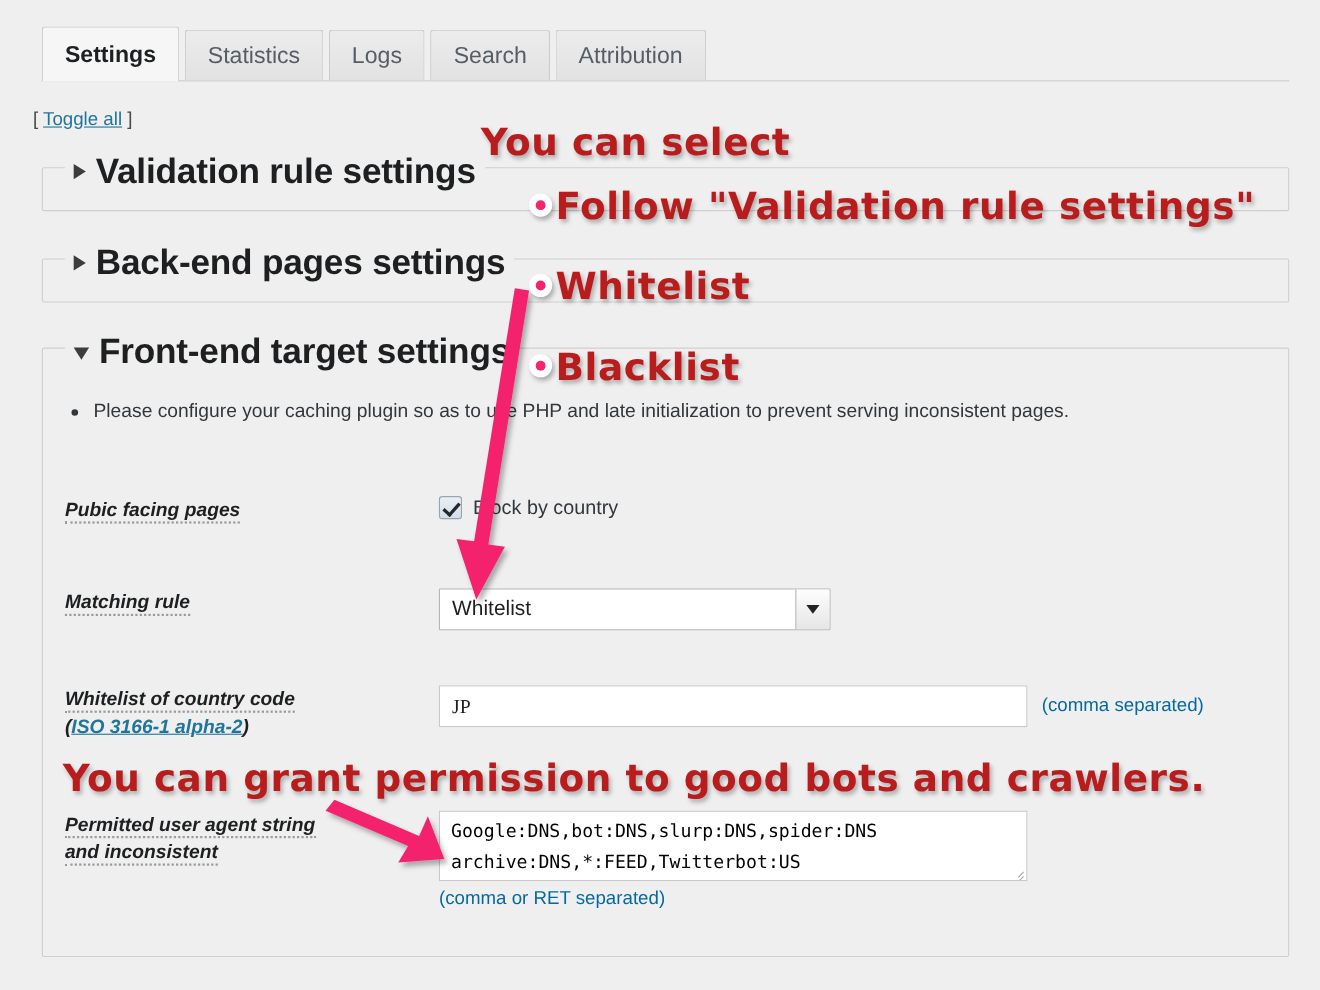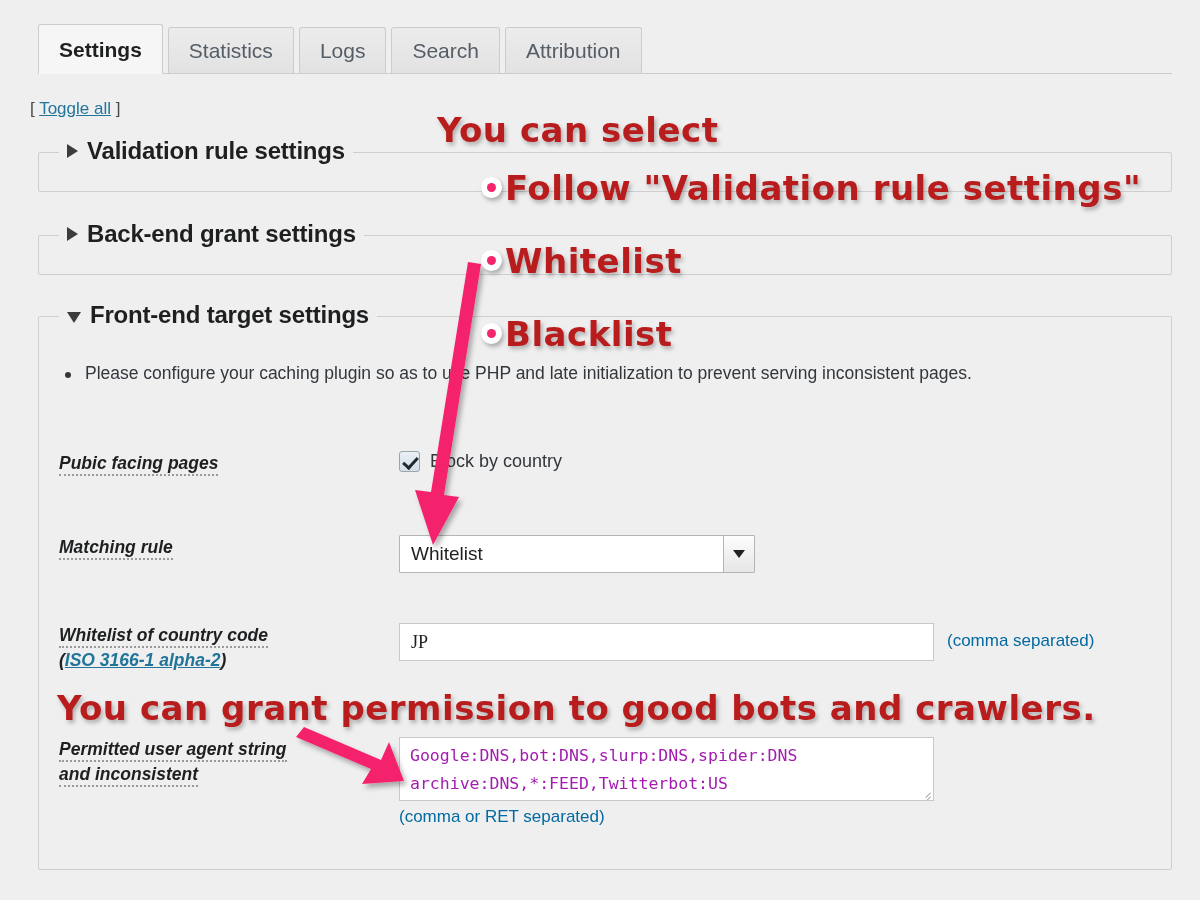--- a/index.html
+++ b/index.html
@@ -72,21 +72,21 @@
     border: 1px solid #cfcfcf;
     border-radius: 2px;
     background: #efefef;
   }
   .fieldset > .legend {
     position: absolute;
     top: -16px;
     left: 20px;
     background: #efefef;
     padding: 0 8px;
-    font-size: 24px;
+    font-size: 32px;
     font-weight: bold;
     color: #1d1f21;
     display: flex;
     align-items: center;
     gap: 9px;
     white-space: nowrap;
     cursor: pointer;
     letter-spacing: -0.2px;
   }
   .tri {
@@ -237,21 +237,21 @@
 
   
   .textarea {
     width: 535px; height: 64px;
     box-sizing: border-box;
     border: 1px solid #c9c9c9;
     background: #ffffff;
     font-family: "DejaVu Sans Mono", monospace;
     font-size: 16.5px;
     line-height: 28px;
-    color: #a21caf;
+    color: #000000;
     padding: 4px 0 0 10px;
     position: relative;
     white-space: pre;
     overflow: hidden;
   }
   .resize-grip {
     position: absolute;
     right: 2px; bottom: 2px;
     width: 11px; height: 11px;
   }
@@ -336,21 +336,21 @@
 <div class="fieldset" id="fs-validation">
   <div class="legend">
     <span class="tri closed"></span>
     <span>Validation rule settings</span>
   </div>
 </div>
 
 <div class="fieldset" id="fs-backend">
   <div class="legend">
     <span class="tri closed"></span>
-    <span>Back-end grant settings</span>
+    <span>Back-end pages settings</span>
   </div>
 </div>
 
 <div class="fieldset" id="fs-frontend">
   <div class="legend">
     <span class="tri open"></span>
     <span>Front-end target settings</span>
   </div>
 
   <ul class="notes">

